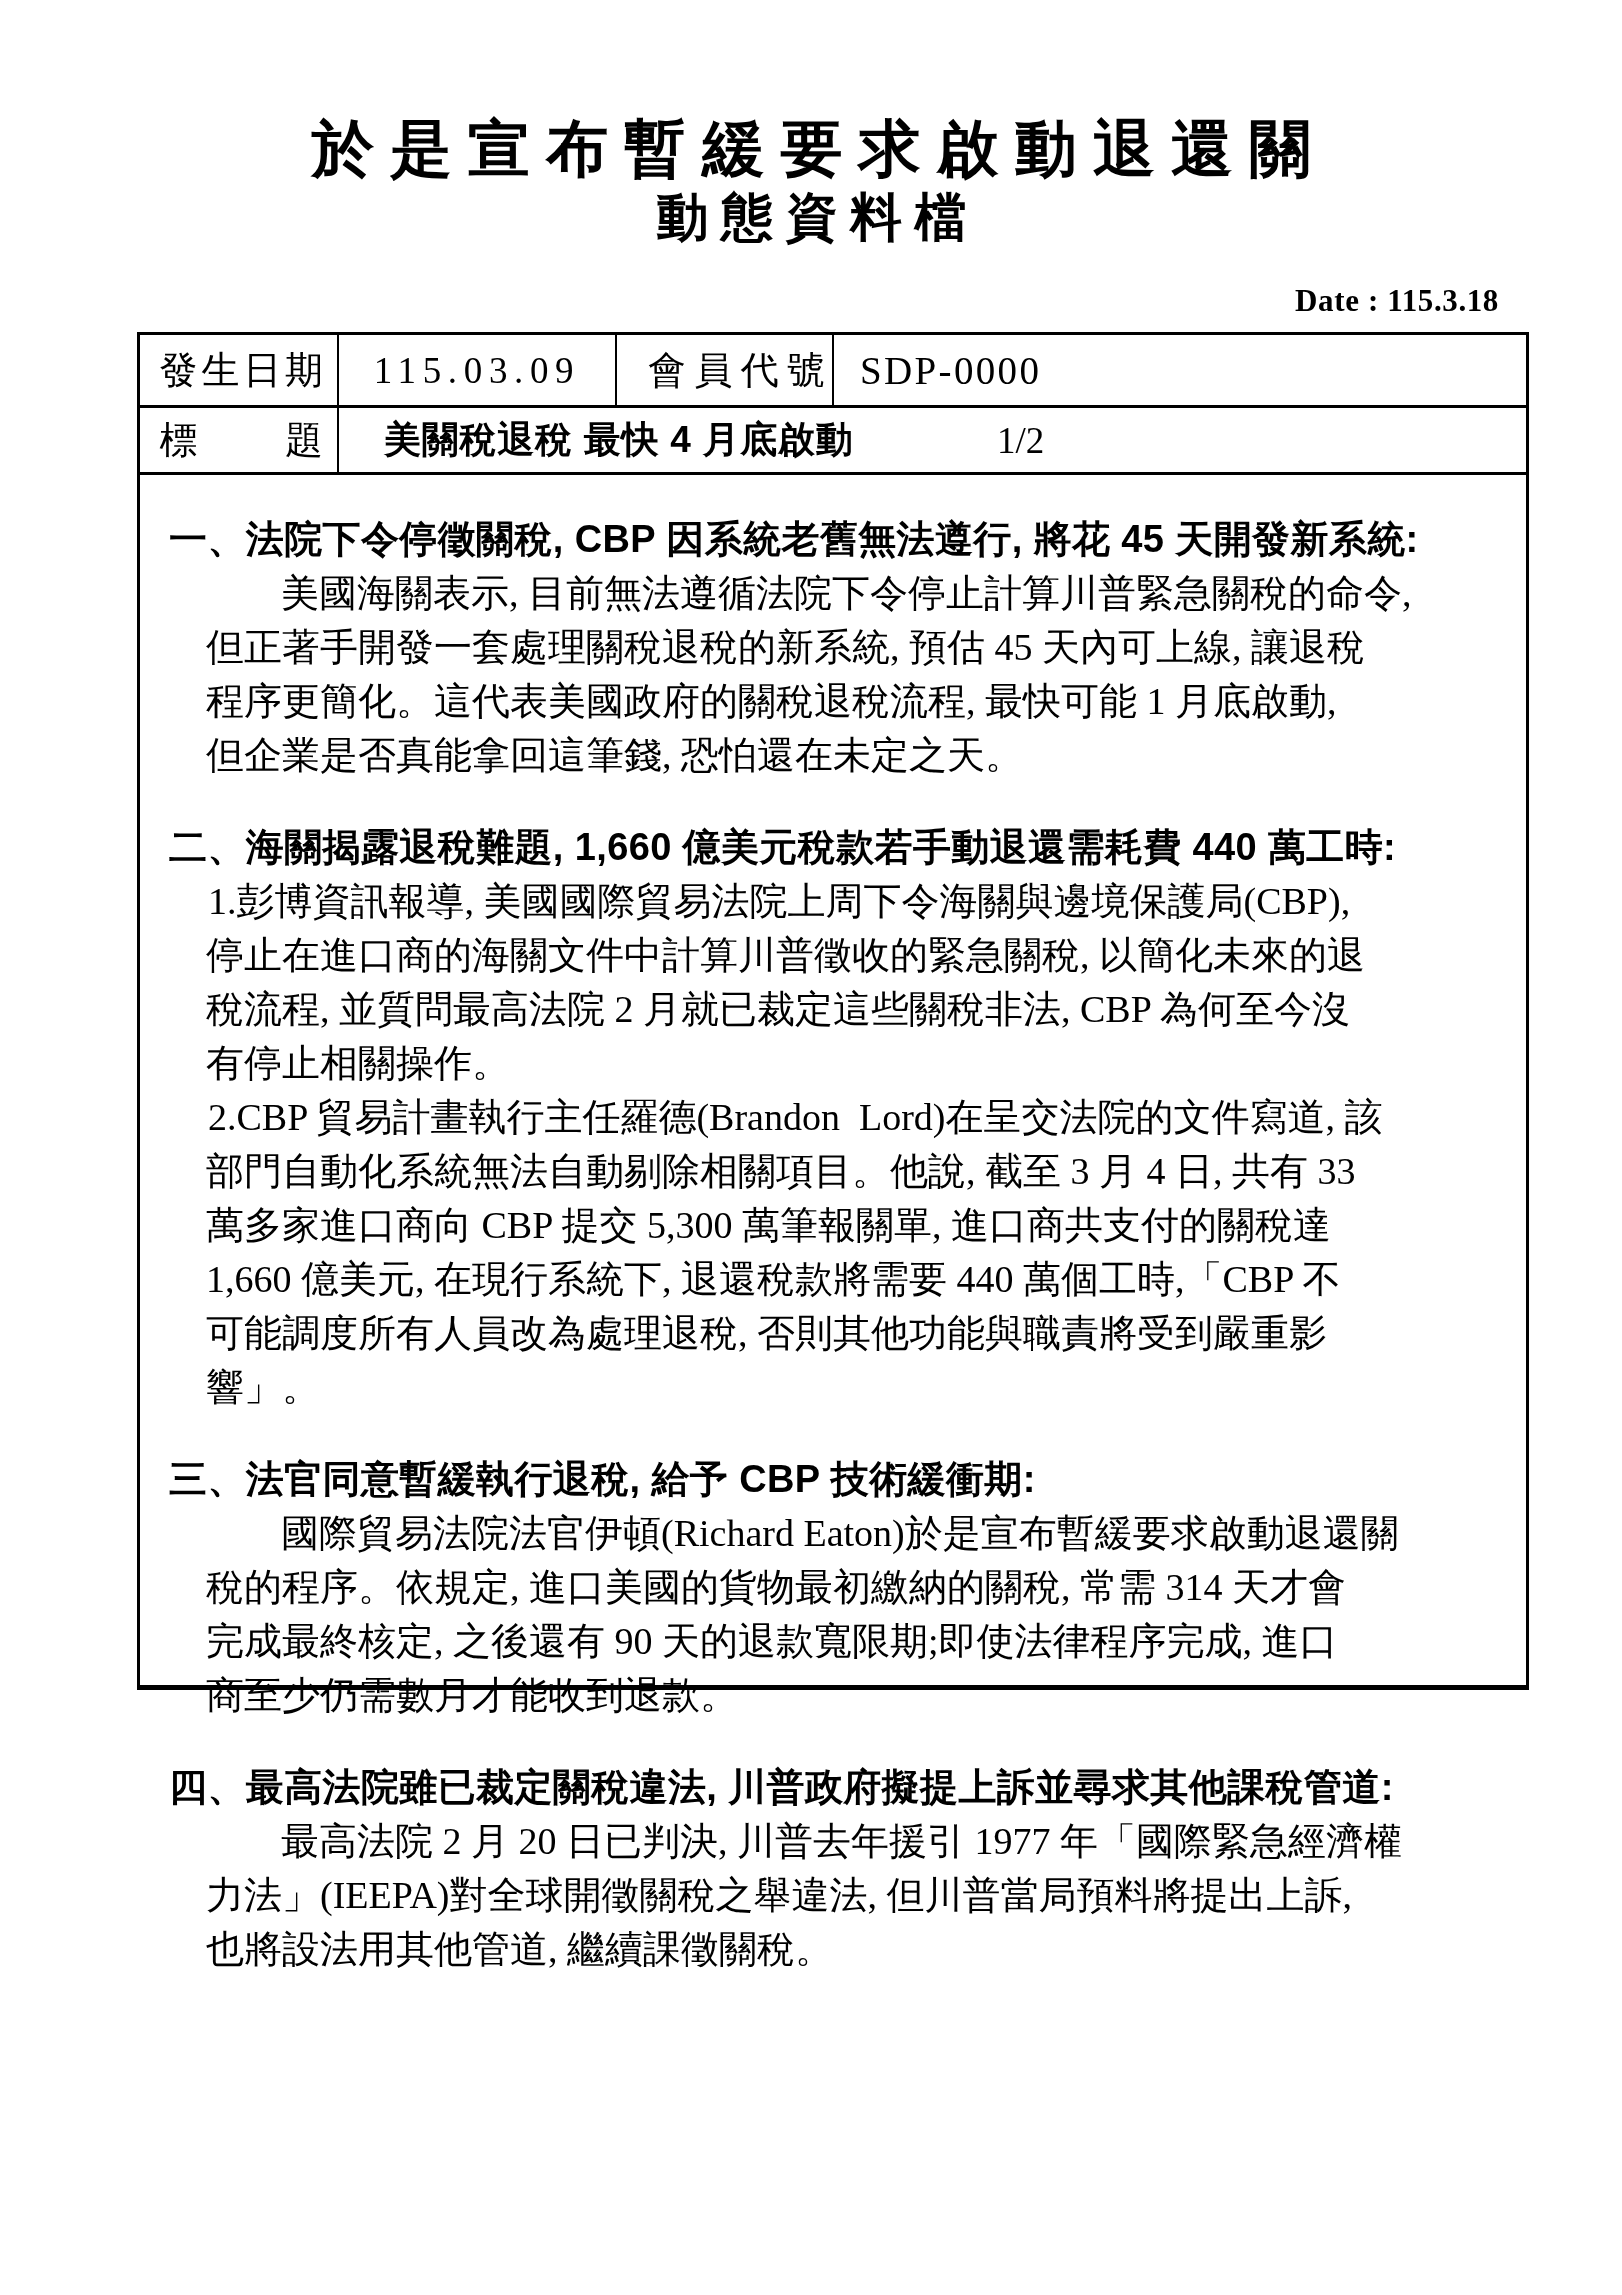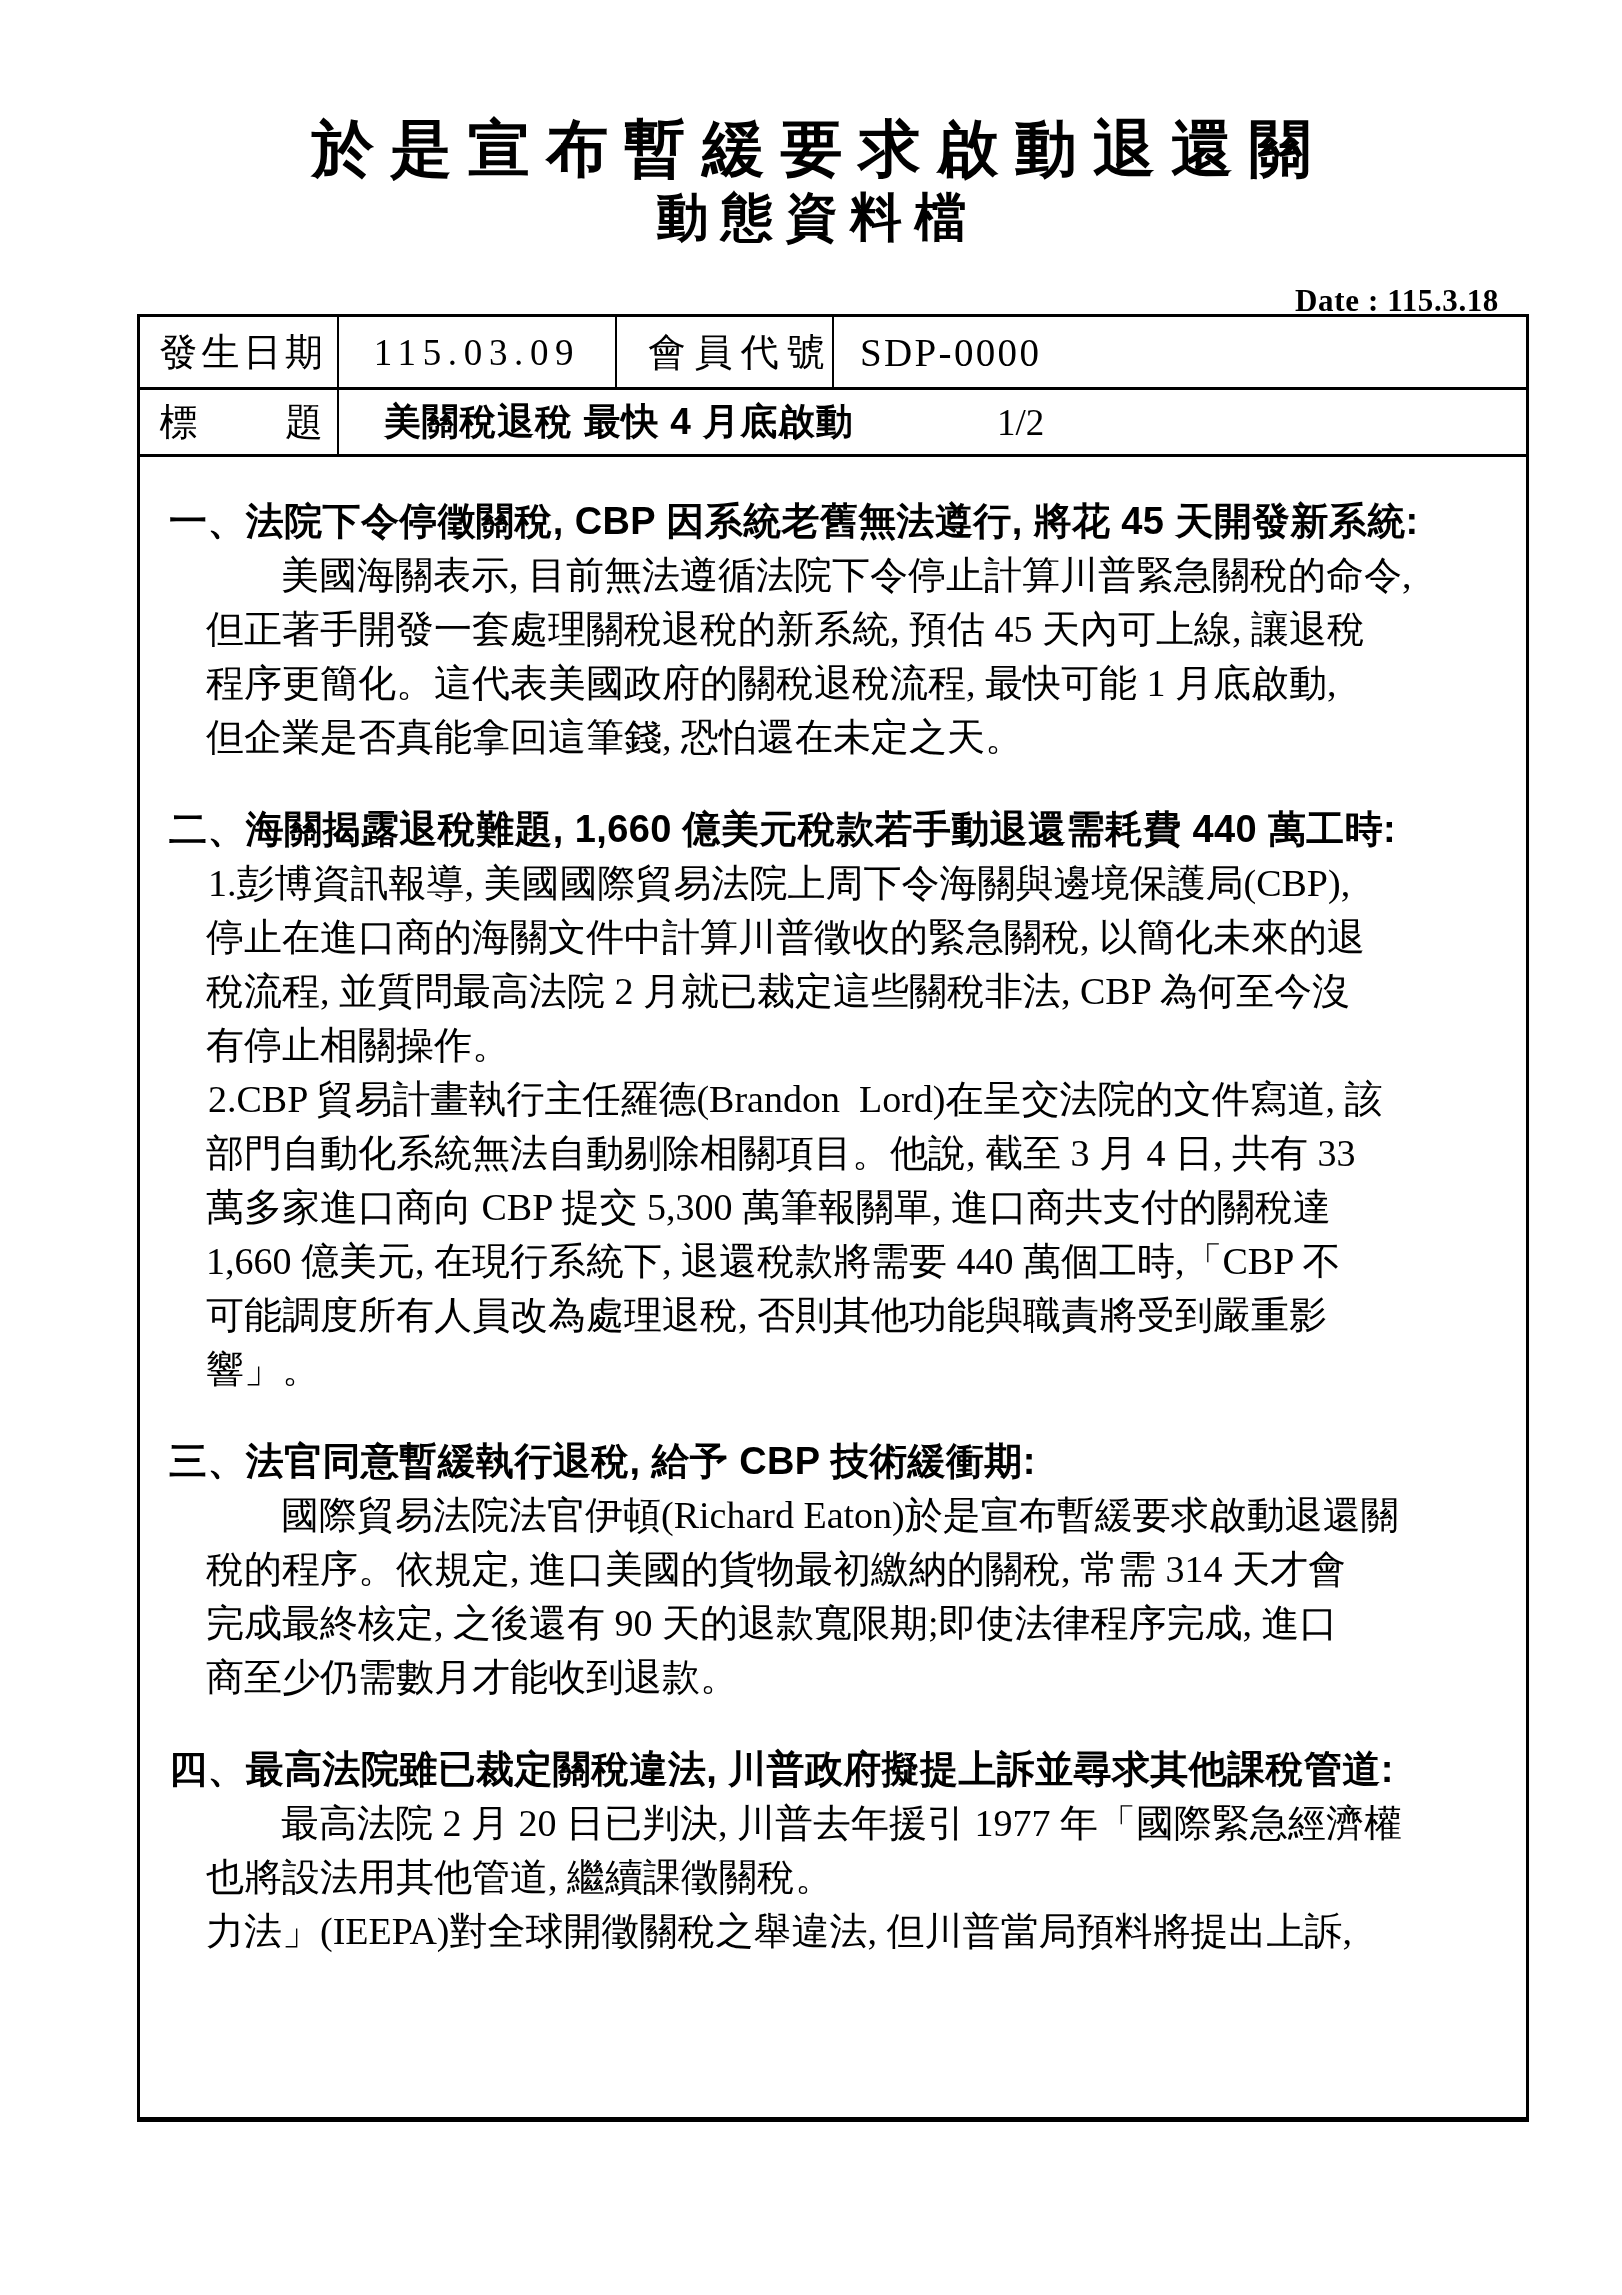--- a/index.html
+++ b/index.html
@@ -27,22 +27,22 @@
     font-weight:bold;font-size:52px;line-height:1.05;
     letter-spacing:0.24em;text-indent:0.24em;
     white-space:pre;
   }
   .date-label{
     position:absolute;top:283px;right:124px;
     font-weight:bold;font-size:31px;
     letter-spacing:0.02em;white-space:pre;
   }
   .doc-box{
-    position:absolute;left:137px;top:314px;
-    width:1392px;height:1808px;
+    position:absolute;left:137px;top:332px;
+    width:1392px;height:1358px;
     box-sizing:border-box;
     border:3.9px solid #000;
     border-bottom-width:5.9px;
   }
   .hrow{display:flex;border-bottom:3.3px solid #000;box-sizing:border-box;}
   .row1{height:73px;}
   .row2{height:67px;position:relative;gap:20px;}
   .cell{box-sizing:border-box;display:flex;align-items:center;white-space:pre;}
   .c-sep{border-right:2.6px solid #000;}
   .c1{width:199px;padding-left:19.6px;}
@@ -138,20 +138,20 @@
         <div class="bline sec-heading">三、法官同意暫緩執行退稅, 給予 CBP 技術緩衝期:</div>
         <div class="bline ln-first">國際貿易法院法官伊頓(Richard Eaton)於是宣布暫緩要求啟動退還關</div>
         <div class="bline ln-cont">稅的程序。依規定, 進口美國的貨物最初繳納的關稅, 常需 314 天才會</div>
         <div class="bline ln-cont">完成最終核定, 之後還有 90 天的退款寬限期;即使法律程序完成, 進口</div>
         <div class="bline ln-cont">商至少仍需數月才能收到退款。</div>
       </div>
 
       <div class="section">
         <div class="bline sec-heading">四、最高法院雖已裁定關稅違法, 川普政府擬提上訴並尋求其他課稅管道:</div>
         <div class="bline ln-first">最高法院 2 月 20 日已判決, 川普去年援引 1977 年「國際緊急經濟權</div>
+        <div class="bline ln-cont">力法」(IEEPA)對全球開徵關稅之舉違法, 但川普當局預料將提出上訴,</div>
         <div class="bline ln-cont">也將設法用其他管道, 繼續課徵關稅。</div>
-        <div class="bline ln-cont">力法」(IEEPA)對全球開徵關稅之舉違法, 但川普當局預料將提出上訴,</div>
       </div>
 
     </div>
   </div>
 </div>
 
 
 </body></html>

